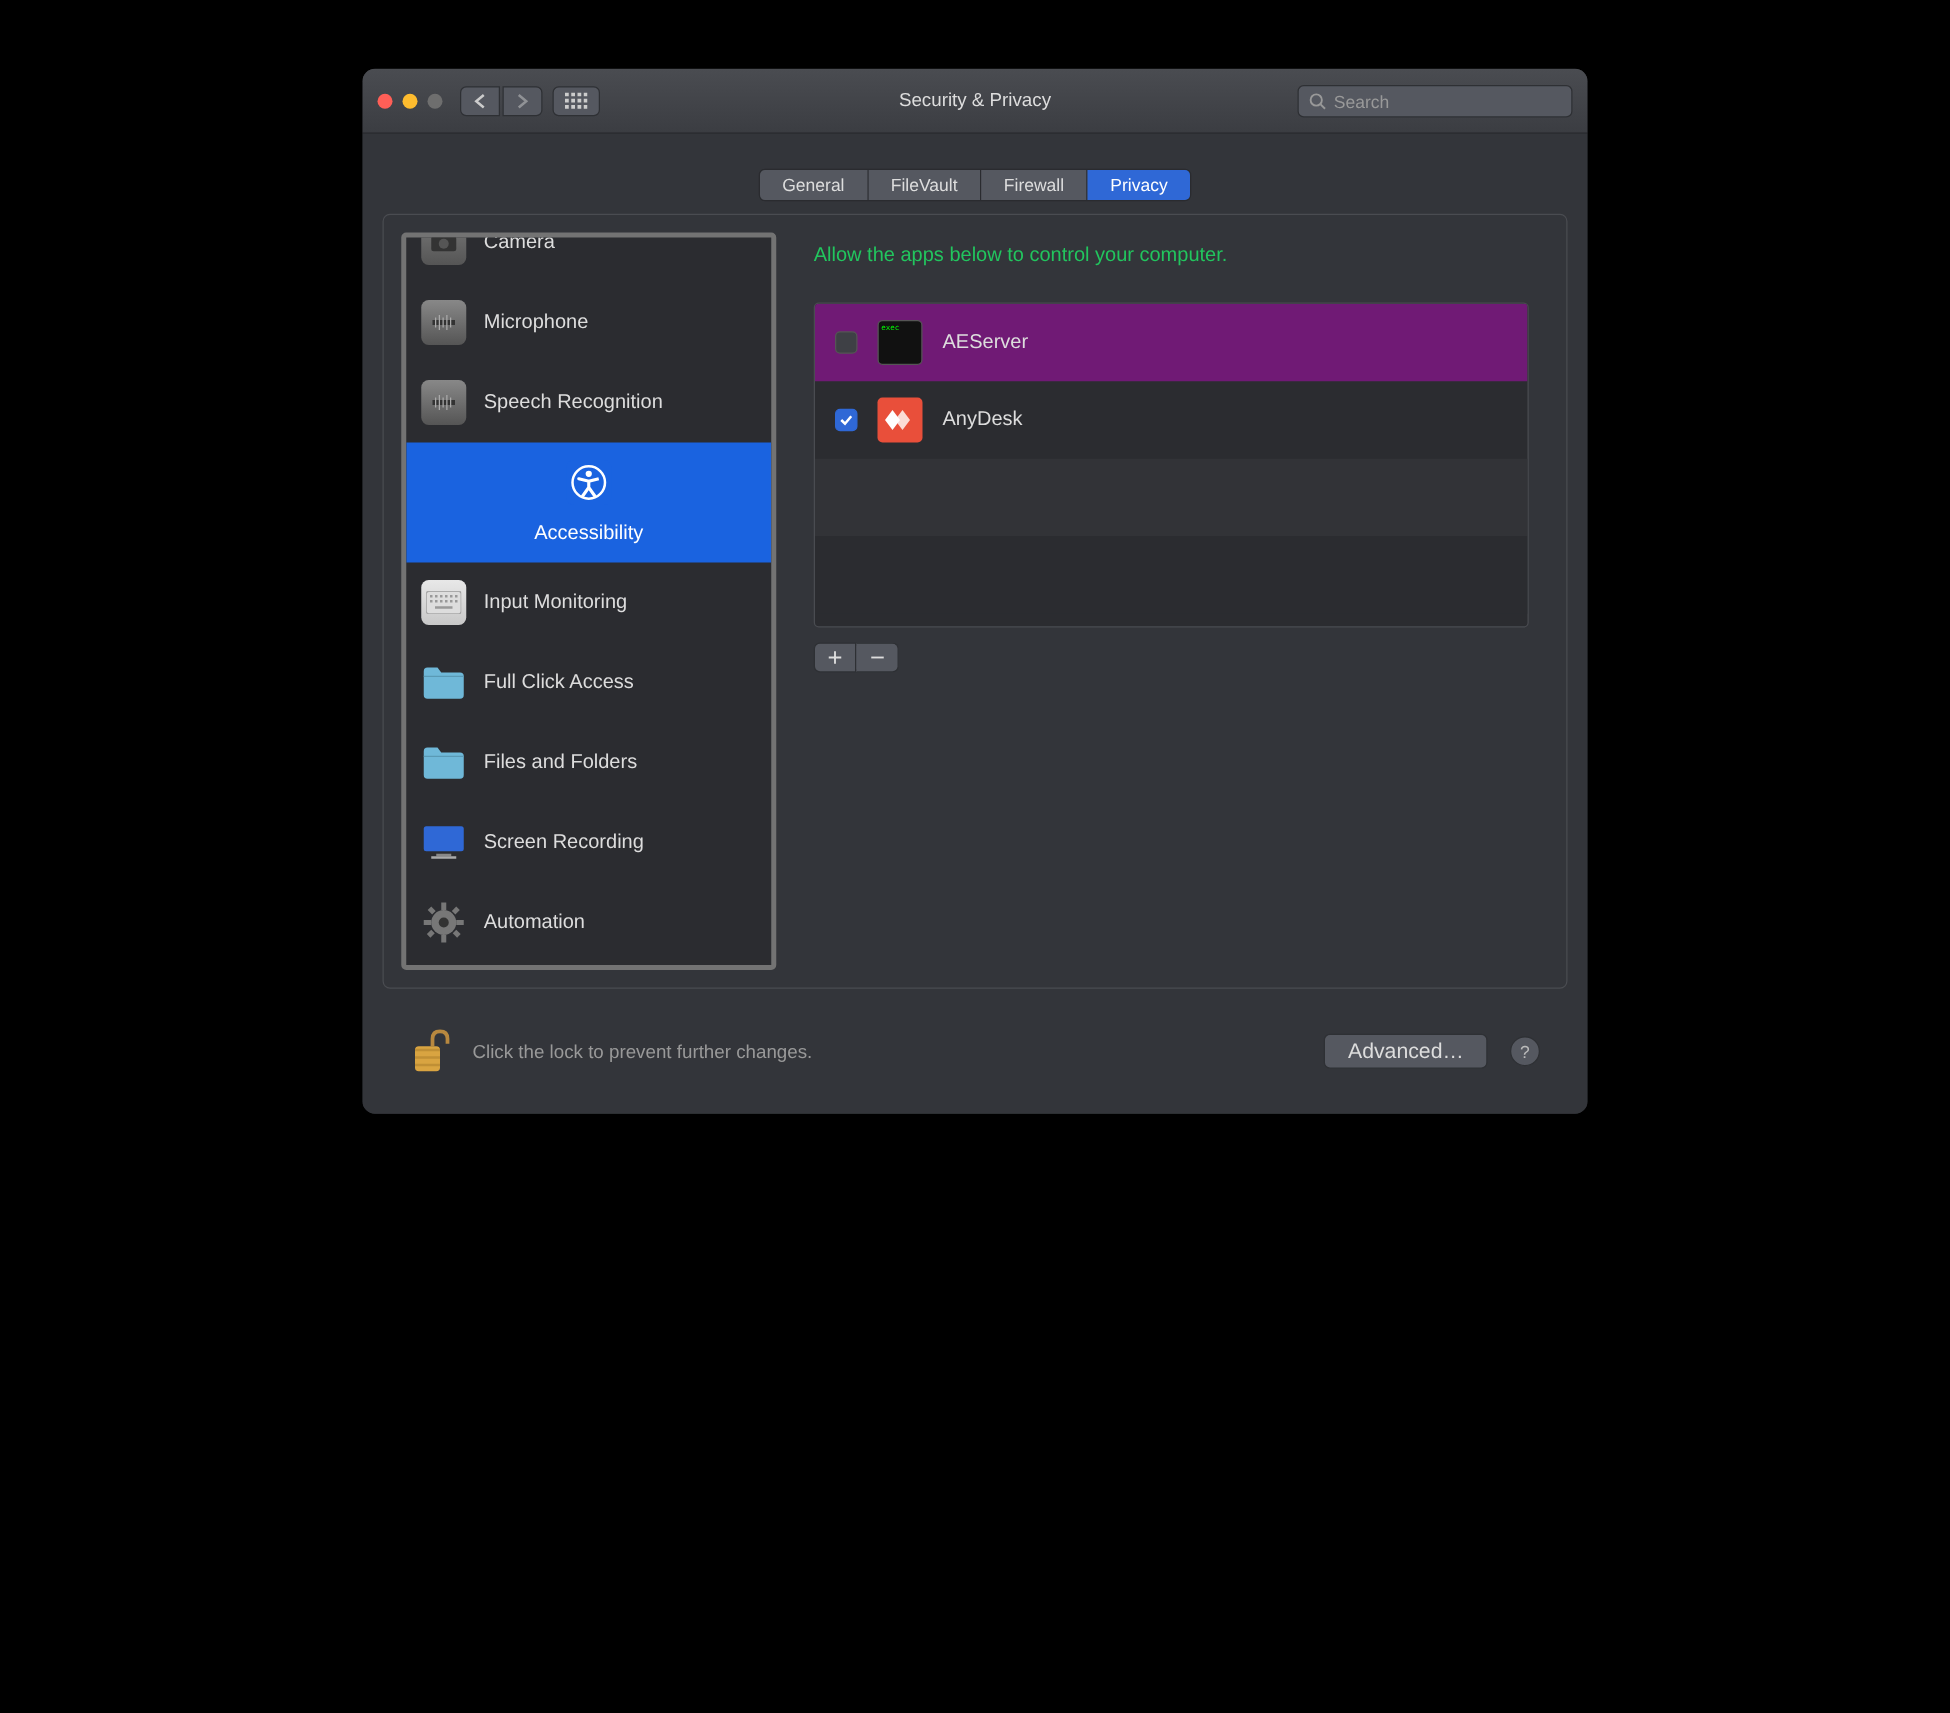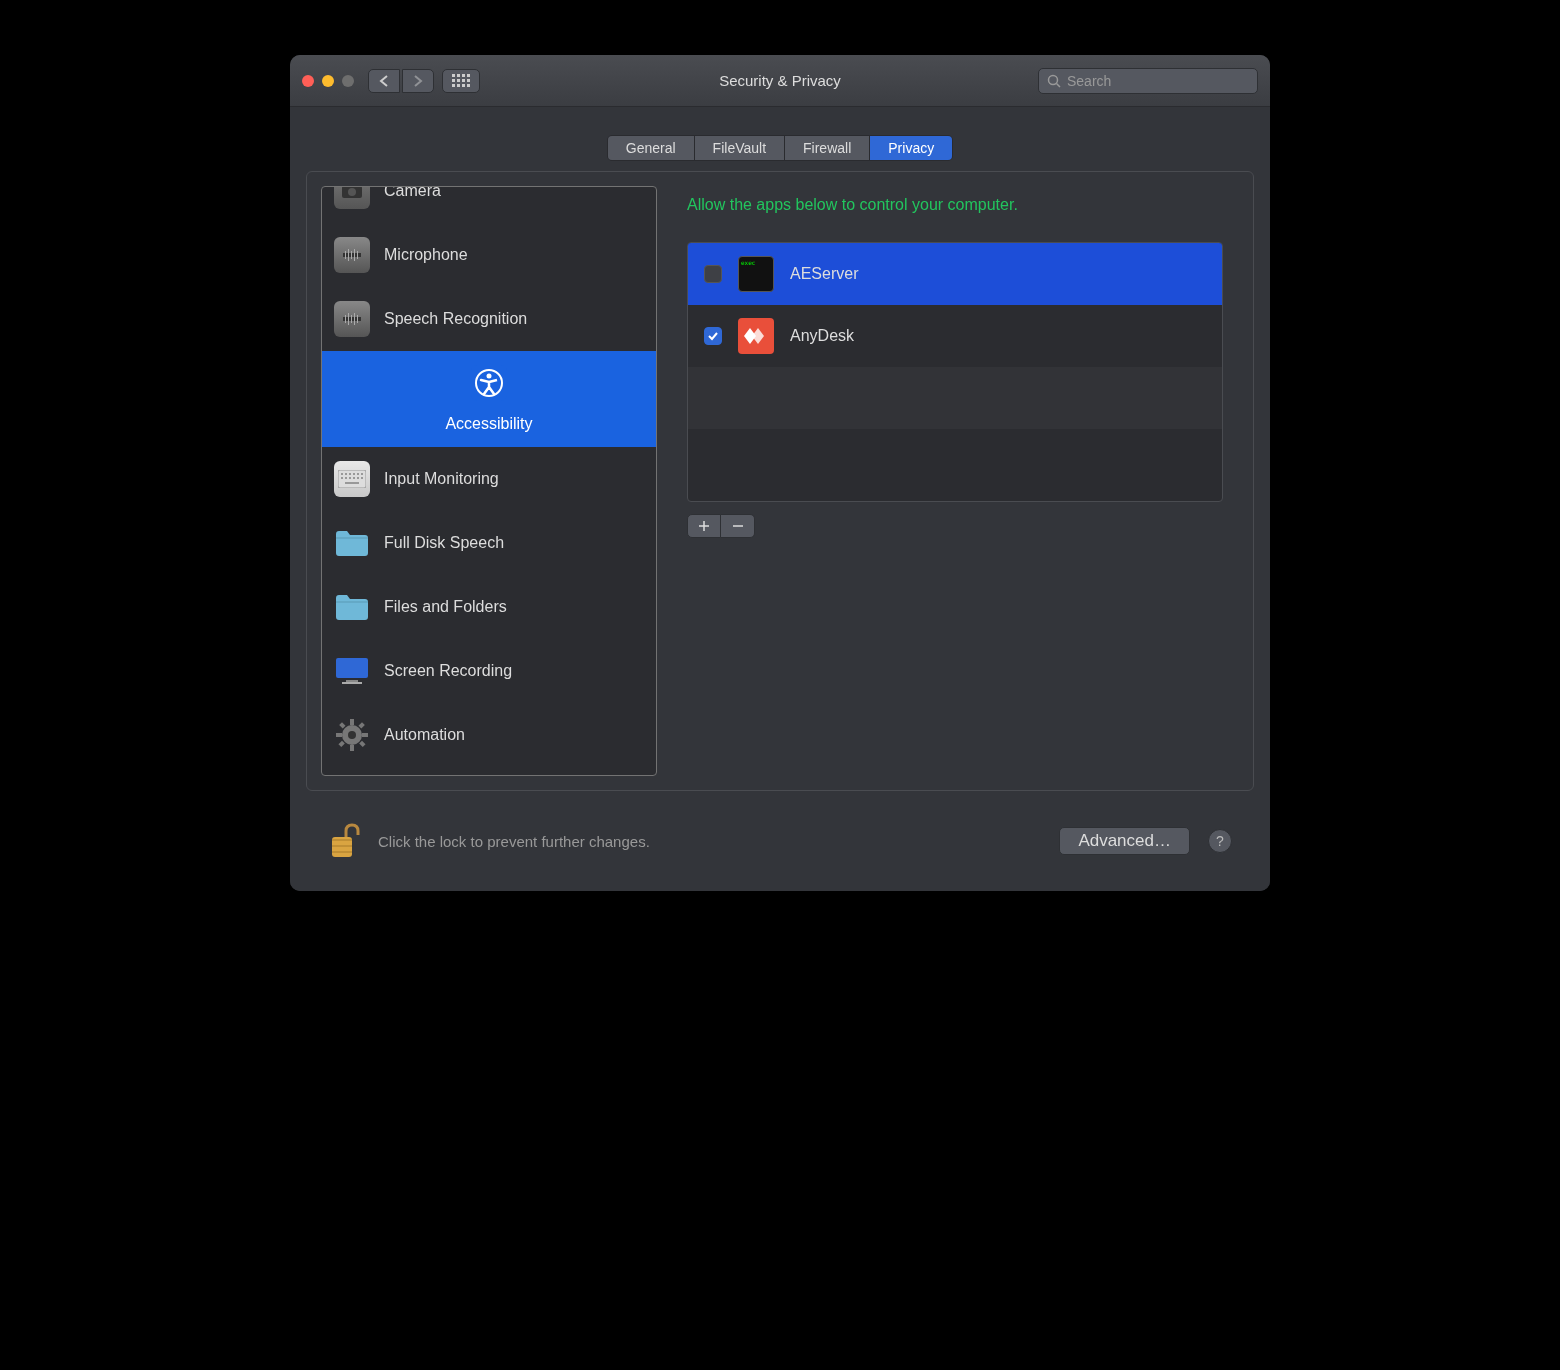--- a/index.html
+++ b/index.html
@@ -109,23 +109,23 @@
     border: 1px solid #4a4c51;
     border-radius: 6px;
     background: #33353a;
     padding: 14px;
     display: flex;
     gap: 14px;
     height: 620px;
   }
 
   .sidebar {
-    width: 336px;
+    width: 300px;
     background: #2b2c30;
-    border: 1px solid #737373;
+    border: 4px solid #737373;
     border-radius: 4px;
     overflow: hidden;
     display: flex;
     flex-direction: column;
     position: relative;
   }
   .sidebar-inner {
     position: absolute;
     left: 0; right: 0;
     top: -28px;
@@ -162,21 +162,21 @@
   }
   .approw {
     display: flex;
     align-items: center;
     gap: 16px;
     padding: 12px 16px;
     color: #ddd;
     font-size: 16px;
     height: 62px;
   }
-  .approw.alt { background: #1d4ed8; }
+  .approw.alt { background: #701a75; }
   .approw.emptyrow { background: #2b2c30; }
   .approw.emptyrow.alt { background: #323337; }
   .cbox {
     width: 18px; height: 18px;
     border-radius: 4px;
     border: 1px solid #555;
     background: #3e4045;
     display: flex; align-items: center; justify-content: center;
     flex-shrink: 0;
   }
@@ -371,21 +371,21 @@
             <span>Input Monitoring</span>
           </div>
 
           <div class="scat">
             <div class="sicon">
               <svg width="36" height="30" viewBox="0 0 36 30">
                   <path d="M2 6 Q2 3 5 3 L13 3 L16 7 L31 7 Q34 7 34 10 L34 25 Q34 28 31 28 L5 28 Q2 28 2 25 Z" fill="#6fb8d8"></path>
                   <path d="M2 10 L34 10" stroke="#5a9ab5" stroke-width="1"></path>
                 </svg>
             </div>
-            <span>Full Disk Speech</span>
+            <span>Full Click Access</span>
           </div>
 
           <div class="scat">
             <div class="sicon">
               <svg width="36" height="30" viewBox="0 0 36 30">
                   <path d="M2 6 Q2 3 5 3 L13 3 L16 7 L31 7 Q34 7 34 10 L34 25 Q34 28 31 28 L5 28 Q2 28 2 25 Z" fill="#6fb8d8"></path>
                   <path d="M2 10 L34 10" stroke="#5a9ab5" stroke-width="1"></path>
                 </svg>
             </div>
             <span>Files and Folders</span>

